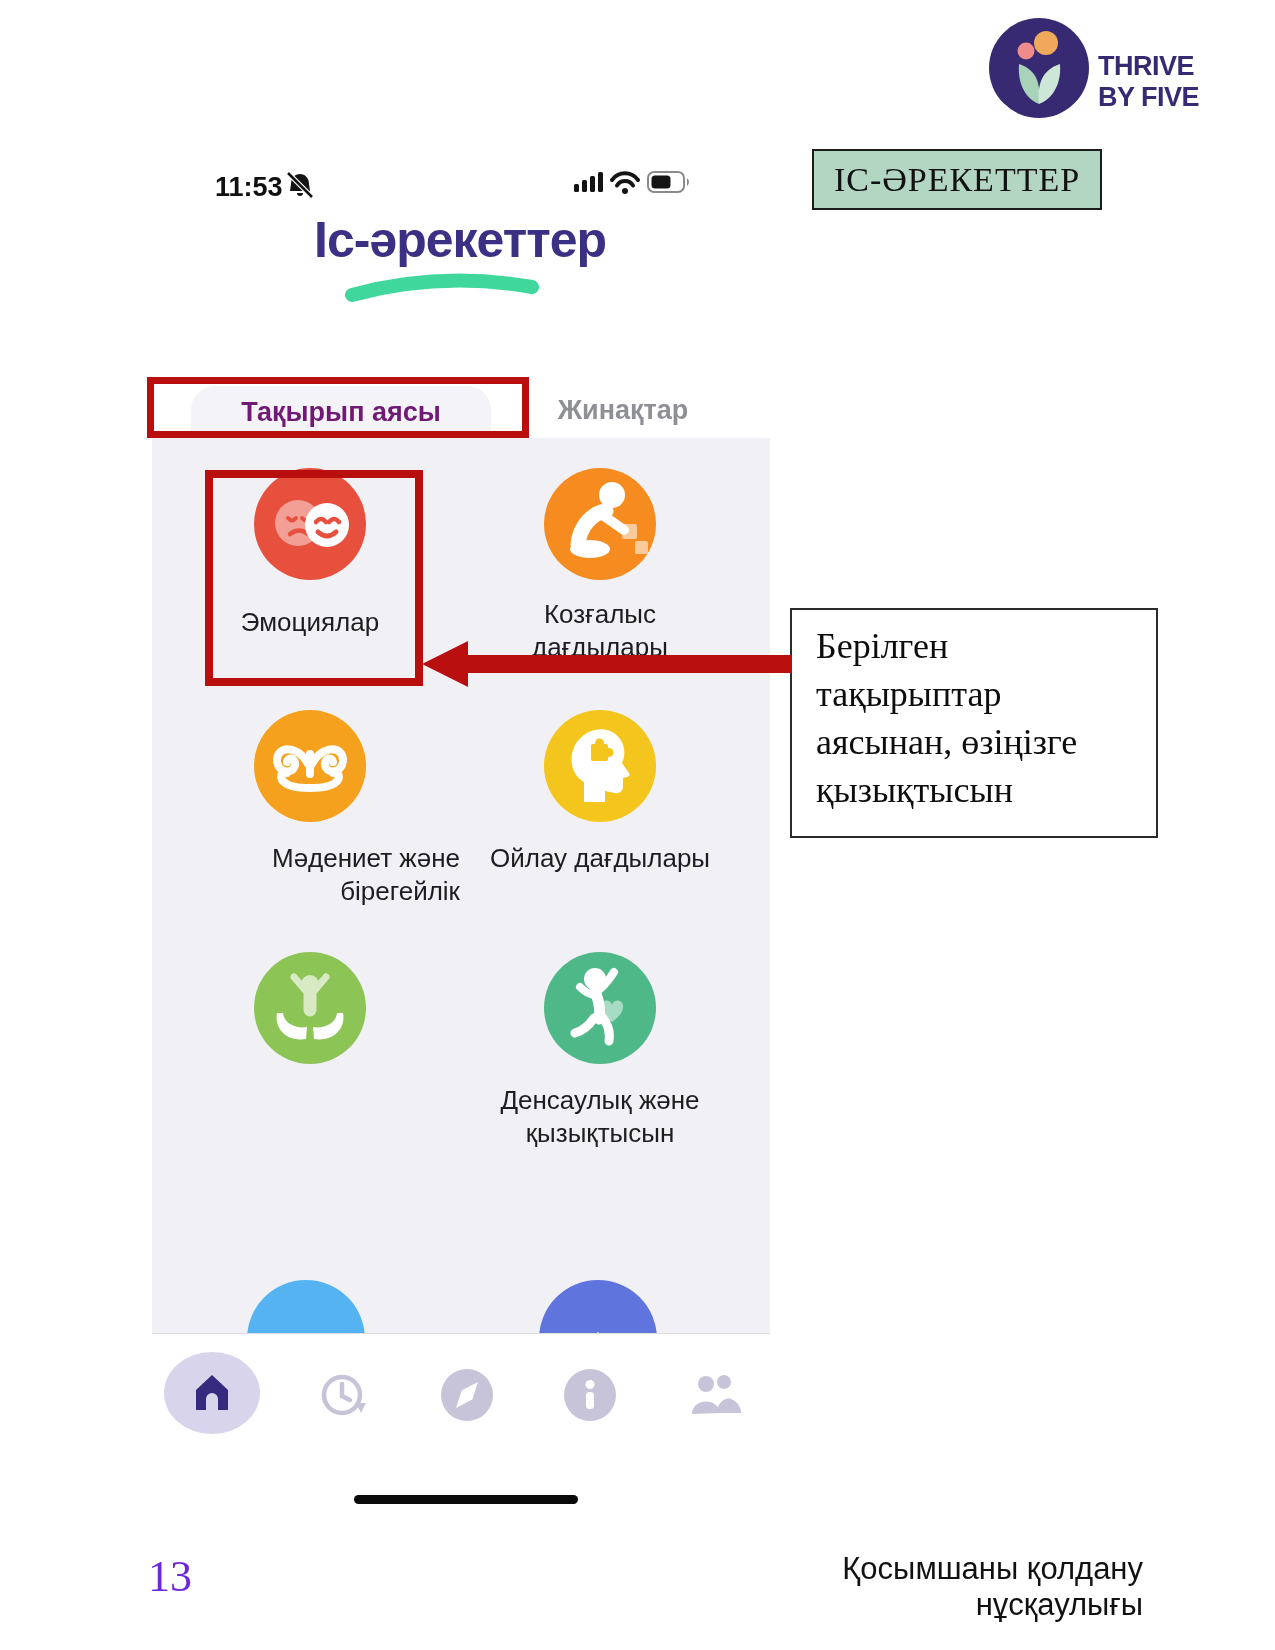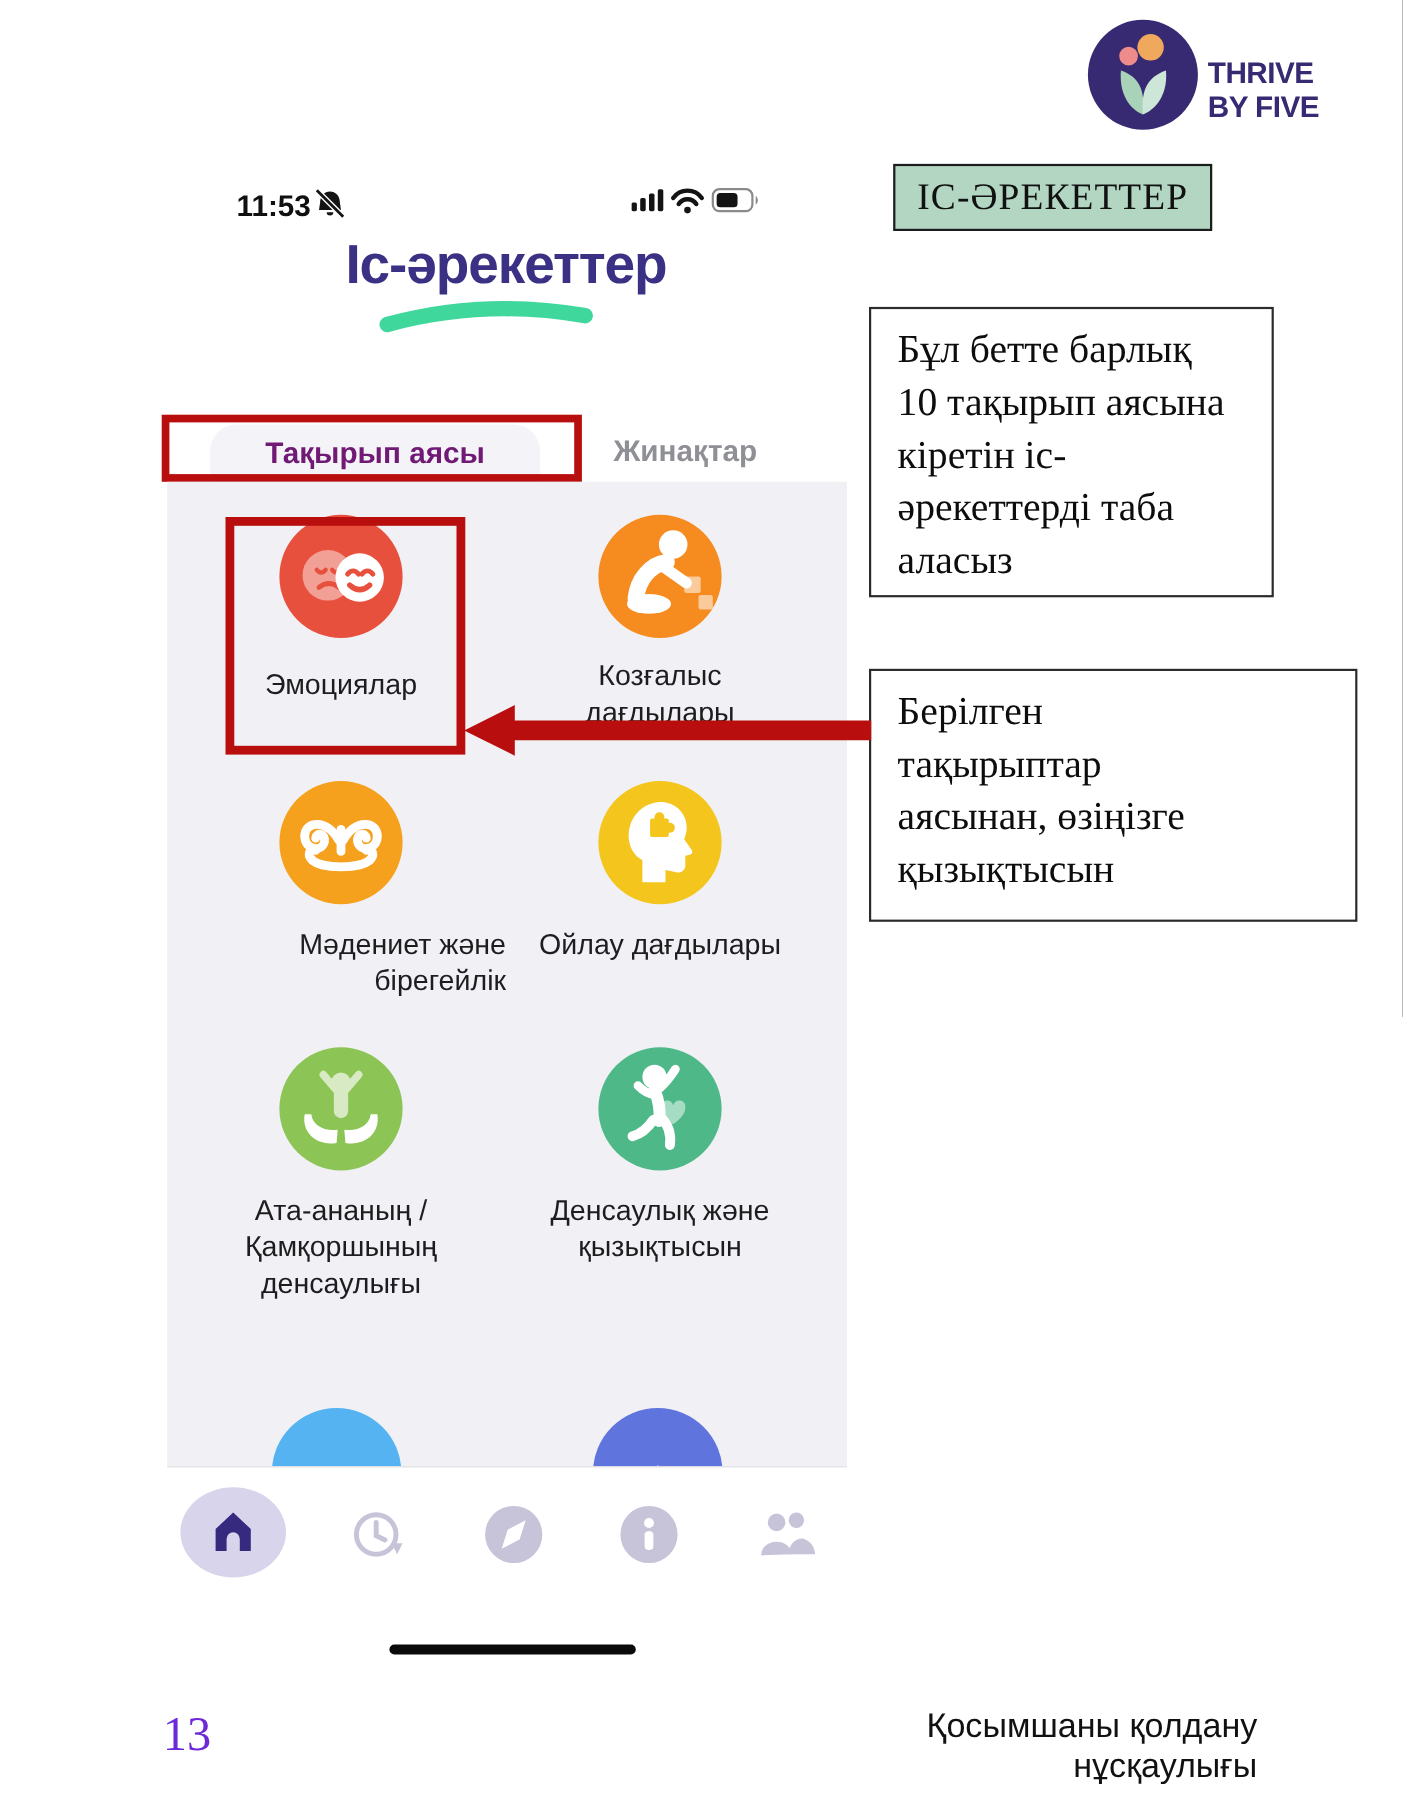--- a/index.html
+++ b/index.html
@@ -13,21 +13,21 @@
              color:#372a72;letter-spacing:-.5px;white-space:pre-line;margin-top:16px;}
 
   
   .badge{left:812px;top:149px;width:290px;height:61px;background:#b2d6c2;border:2px solid #1c1c1c;
          font-family:"Liberation Serif",serif;font-size:34px;color:#111;
          display:flex;align-items:center;justify-content:center;letter-spacing:1px;box-sizing:border-box;}
   .ann-box{background:#fff;border:2px solid #2b2b2b;box-sizing:border-box;
            font-family:"Liberation Serif",serif;font-size:36px;line-height:48px;color:#0d0d0d;
            padding:12px 10px 0 24px;white-space:pre-line;}
   .ann-box1{left:790px;top:279px;width:368px;height:264px;}
-  .ann-box2{left:790px;top:608px;width:444px;height:230px;}
+  .ann-box2{left:790px;top:608px;width:368px;height:230px;}
 
   
   .red-frame{border:8px solid #b80f0e;box-sizing:border-box;background:transparent;}
   .tab-red-frame{left:147px;top:377px;width:382px;height:61px;border-width:7px;}
   .emotions-red-frame{left:205px;top:470px;width:218px;height:216px;}
 
   
   .status-time{left:215px;top:172px;font-size:27px;font-weight:bold;color:#101010;}
   .app-title{left:260px;top:211px;width:400px;text-align:center;font-size:50px;font-weight:bold;
              color:#3a3184;letter-spacing:-1px;}
@@ -64,25 +64,20 @@
       <path d="M30,46 C28,72 42,83 50,86 C52,66 48,52 30,46 Z" fill="#a9d3b9"></path>
       <path d="M71,46 C73,72 58,83 50,86 C48,66 53,52 71,46 Z" fill="#cde6d8"></path>
       <circle cx="57" cy="25" r="12" fill="#f0a95c"></circle>
       <circle cx="37" cy="33" r="8.5" fill="#ee8b8b"></circle>
     </svg>
   </div>
   <div class="abs logo-text">THRIVE
 BY FIVE</div>
 
   <div class="abs badge">ІС-ӘРЕКЕТТЕР</div>
-  <div class="abs ann-box ann-box1">Бұл бетте барлық
-10 тақырып аясына
-кіретін іс-
-әрекеттерді таба
-аласыз</div>
   <div class="abs ann-box ann-box2">Берілген
 тақырыптар
 аясынан, өзіңізге
 қызықтысын</div>
 
   <div class="abs status-time">11:53</div>
   <svg class="abs" style="left:284px;top:170px;" width="32" height="32" viewBox="0 0 32 32">
     <path d="M16,4 C21,4 25,8 25,14 L26,21 H6 L7,14 C7,8 11,4 16,4 Z" fill="#141414"></path>
     <path d="M13,23 a3,3 0 0 0 6,0 z" fill="#141414"></path>
     <line x1="4" y1="3" x2="28" y2="27" stroke="#ffffff" stroke-width="5"></line>
@@ -190,23 +185,20 @@
       <g stroke="#ffffff" stroke-linecap="round" opacity="0.65" fill="none">
         <circle cx="56" cy="32" r="9" fill="#ffffff" stroke="none"></circle>
         <path d="M40,25 L51,38" stroke-width="7"></path>
         <path d="M72,25 L61,38" stroke-width="7"></path>
         <path d="M56,42 L56,58" stroke-width="13"></path>
       </g>
       <path d="M23,61 C20,78 34,90 52,87 L53,75 C41,77 30,71 29,61 Z" fill="#ffffff"></path>
       <path d="M89,61 C92,78 78,90 60,87 L59,75 C71,77 82,71 83,61 Z" fill="#ffffff"></path>
     </svg>
   </div>
-  <div class="abs cat-label" style="left:160px;top:1084px;">Ата-ананың /
-Қамқоршының
-денсаулығы</div>
 
   <div class="abs cat-circle" style="left: 544px; top: 952px; background: rgb(78, 184, 136);">
     <svg width="112" height="112" viewBox="0 0 112 112">
       <circle cx="51" cy="27" r="11" fill="#ffffff"></circle>
       <g fill="none" stroke="#ffffff" stroke-linecap="round">
         <path d="M51,39 C55,49 57,57 55,67" stroke-width="11"></path>
         <path d="M36,35 Q43,42 50,43" stroke-width="8"></path>
         <path d="M70,20 Q63,31 56,37" stroke-width="8"></path>
         <path d="M50,66 Q42,78 31,81" stroke-width="9"></path>
         <path d="M57,64 Q67,74 65,89" stroke-width="9"></path>

